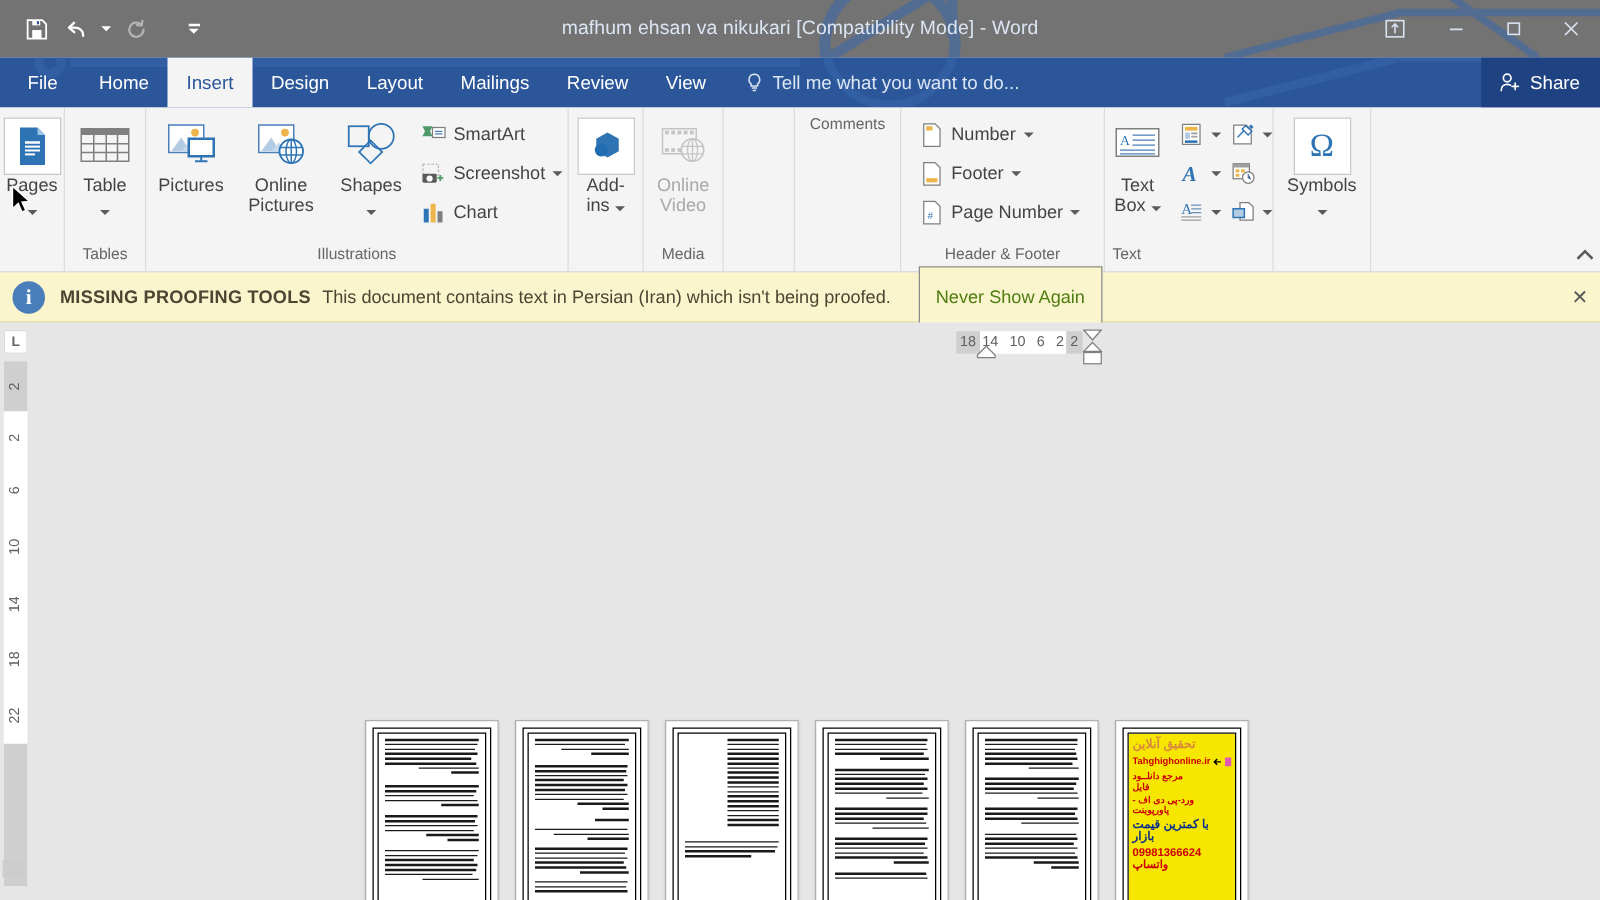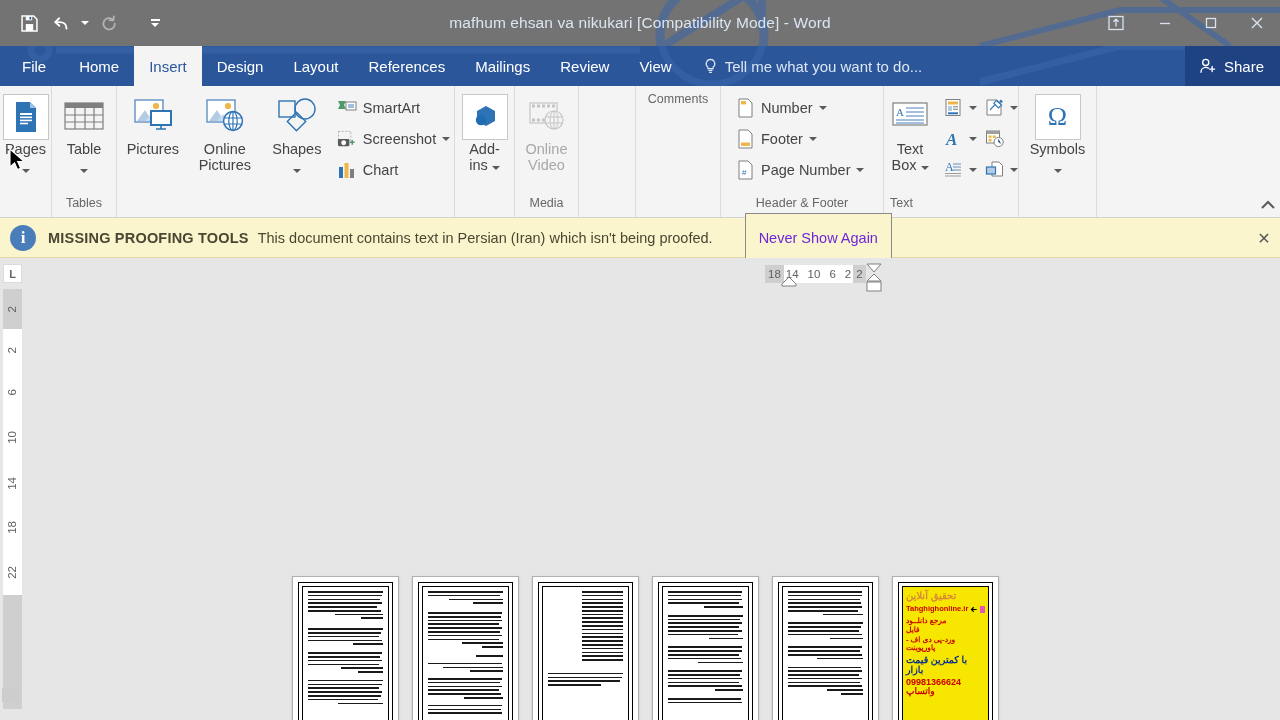--- a/index.html
+++ b/index.html
@@ -146,22 +146,22 @@
   }
   .info-icon {
     width: 26px; height: 26px; border-radius: 50%;
     background: #4a7ebb; color: #fff; font-size: 17px; font-weight: bold;
     display: flex; align-items: center; justify-content: center;
     font-family: "Liberation Serif", serif; margin-right: 12px;
   }
   .info-strong { font-size: 14.5px; font-weight: bold; color: #4a4632; letter-spacing: .2px; }
   .info-text { font-size: 14.5px; color: #4a4632; margin-left: 9px; }
   .never-btn {
-    margin-left: 32px; background: #fbf5ce; border: 1px solid #8a8a8a;
-    padding: 16px 13px; font-size: 14.5px; color: #6d28d9;
+    margin-left: 22px; background: #fbf5ce; border: 1px solid #8a8a8a;
+    padding: 16px 13px; font-size: 14.5px; color: #4d7c0f;
     font-family: "Liberation Sans", sans-serif;
   }
   .info-close {
     position: absolute; right: 6px; top: 50%; transform: translateY(-50%);
     color: #5a5a5a; font-size: 16px; width: 20px; text-align: center;
   }
 
   
   .workarea { position: relative; height: 462px; background: #e6e6e6; }
   .tabselect {
@@ -310,21 +310,20 @@
         <path d="M56 4 L640 4"></path>
         <circle cx="40" cy="4" r="9"></circle>
         <path d="M980 36 L1120 0 L1280 0"></path>
       </g>
     </svg>
     <div class="tab file">File</div>
     <div class="tab">Home</div>
     <div class="tab active">Insert</div>
     <div class="tab">Design</div>
     <div class="tab">Layout</div>
-    <div class="tab">References</div>
     <div class="tab">Mailings</div>
     <div class="tab">Review</div>
     <div class="tab">View</div>
     <div class="tellme">
       <svg width="15" height="17" viewBox="0 0 15 17">
         <path d="M7.5 1.4a4.3 4.3 0 0 0-2.6 7.7v1.6h5.2V9.1A4.3 4.3 0 0 0 7.5 1.4z" fill="none" stroke="#dce5f4" stroke-width="1.2"></path>
         <path d="M5.4 12.3h4.2M6.1 14.3h2.8" stroke="#dce5f4" stroke-width="1.2"></path>
       </svg>
       <span>Tell me what you want to do...</span>
     </div>
@@ -450,20 +449,21 @@
               <svg width="19" height="18" viewBox="0 0 19 18">
                 <rect x="2" y="6" width="4" height="11" fill="#2e74b5"></rect>
                 <rect x="7.5" y="2" width="4" height="15" fill="#edb54a"></rect>
                 <rect x="13" y="8" width="4" height="9" fill="#7f7f7f"></rect>
               </svg>
             </span>
             <span>Chart</span>
           </div>
         </div>
       </div>
+      <div class="rgroup-label">Illustrations</div>
     </div>
 
     <div class="rgroup" style="width:60px">
       <div class="rgroup-body">
         <div class="bigbtn sel" style="width:54px">
           <div class="ico">
             <svg width="34" height="34" viewBox="0 0 34 34">
               <path d="M18 6 L27 11 L27 21 L18 26 L9 21 L9 11z" fill="#2e74b5"></path>
               <circle cx="13" cy="20" r="5.2" fill="#1f6cb0"></circle>
             </svg>

